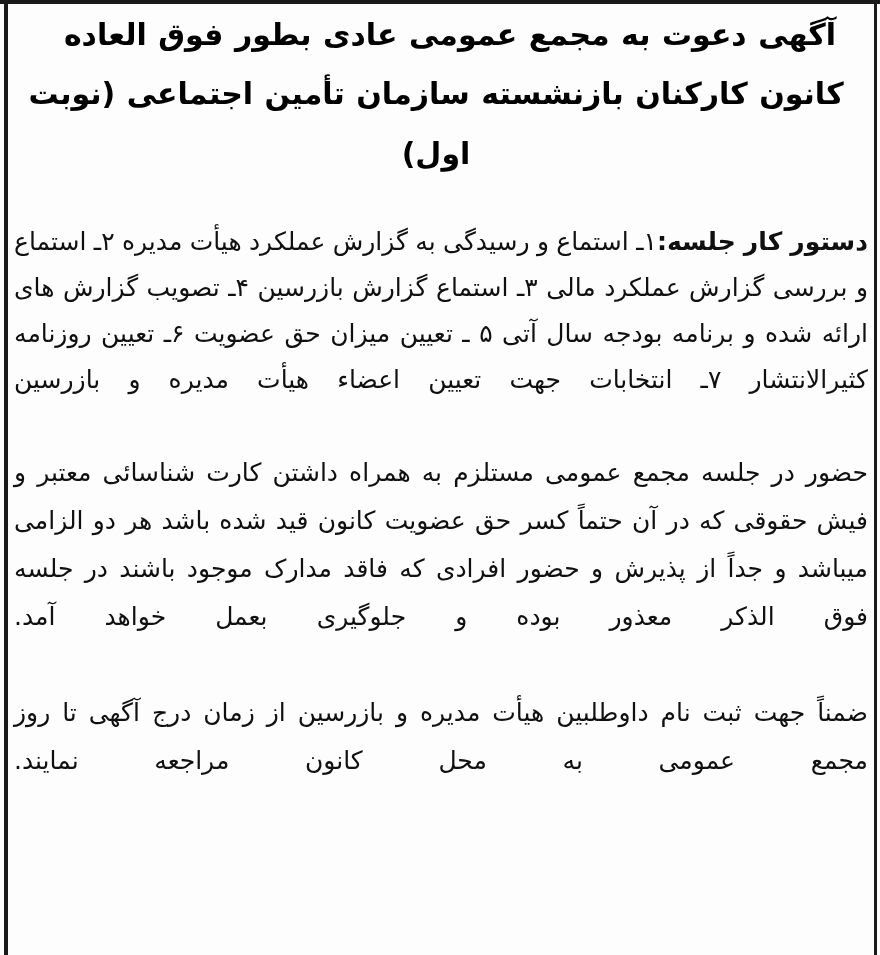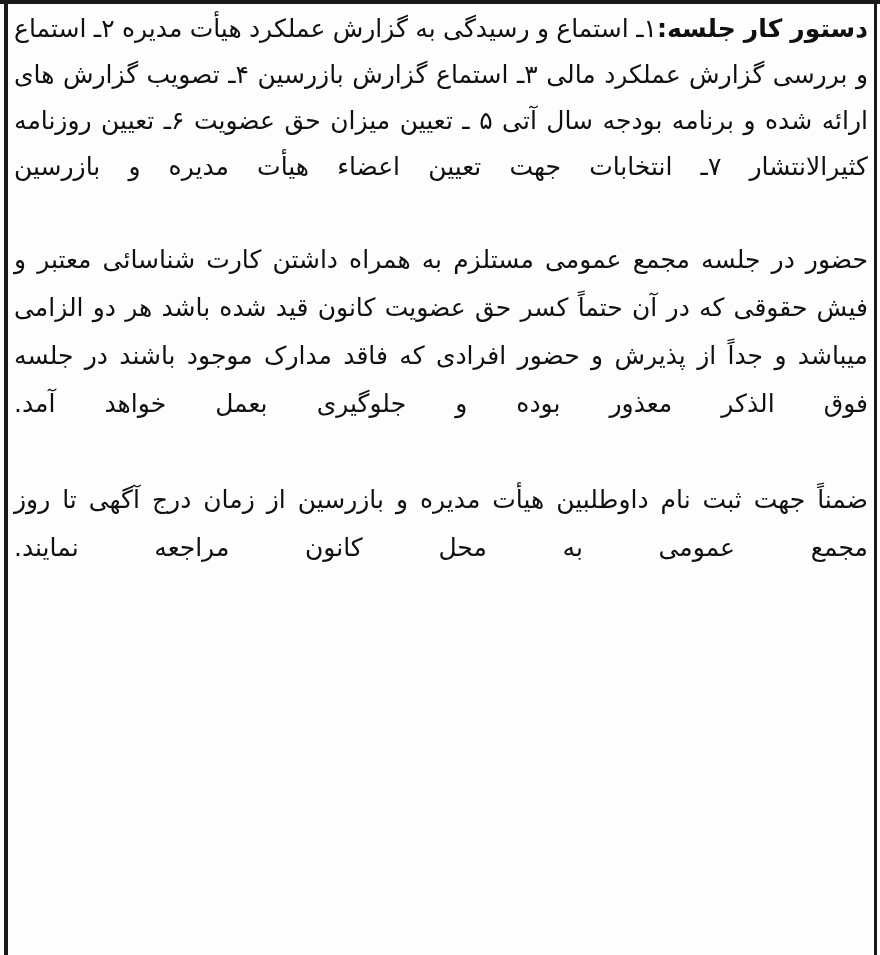--- a/index.html
+++ b/index.html
@@ -95,20 +95,21 @@
 
   
   .para.tight {
     line-height: 47px;
   }
 
   .para.dense {
     line-height: 46px;
     word-spacing: -1px;
     letter-spacing: -0.2px;
+    margin-top: 35px;
   }
 
   .agenda-label {
     font-weight: bold;
   }
 
   
   .justify-all {
     text-align: justify;
   }
@@ -122,20 +123,24 @@
 <body>
 
 <div id="page">
 
   <div class="rule-top"></div>
   <div class="rule-left"></div>
   <div class="rule-right"></div>
 
   <div class="content">
 
+    <div class="headline">
+      <span class="line1">آگهی دعوت به مجمع عمومی عادی بطور فوق العاده</span>
+      <span class="line2">کانون کارکنان بازنشسته سازمان تأمین اجتماعی (نوبت اول)</span>
+    </div>
 
     <div class="body-block">
 
 
       <p class="para tight dense justify-all">
         <span class="agenda-label">دستور کار جلسه:</span><span>۱ـ استماع و رسیدگی به گزارش عملکرد هیأت مدیره ۲ـ استماع و بررسی گزارش عملکرد مالی   ۳ـ استماع گزارش بازرسین ۴ـ تصویب گزارش های ارائه شده و برنامه بودجه سال آتی ۵ ـ تعیین میزان حق عضویت ۶ـ تعیین روزنامه کثیرالانتشار ۷ـ انتخابات جهت تعیین اعضاء هیأت مدیره و بازرسین</span>
       </p>
 
       <p class="para justify-all">حضور در جلسه مجمع عمومی مستلزم به همراه داشتن کارت شناسائی معتبر و فیش حقوقی که در آن حتماً کسر حق عضویت کانون قید شده باشد هر دو الزامی میباشد و جداً از پذیرش و حضور افرادی که فاقد مدارک موجود باشند در جلسه فوق الذکر معذور بوده و جلوگیری بعمل خواهد آمد.</p>
 

